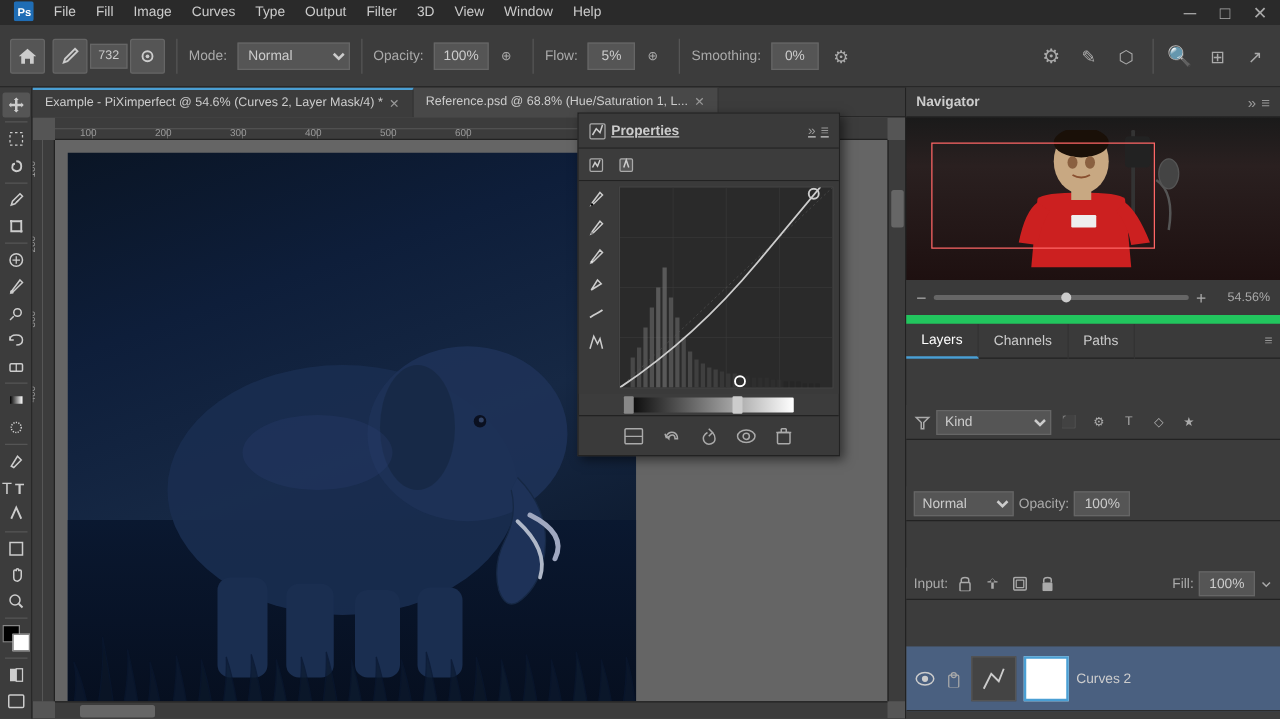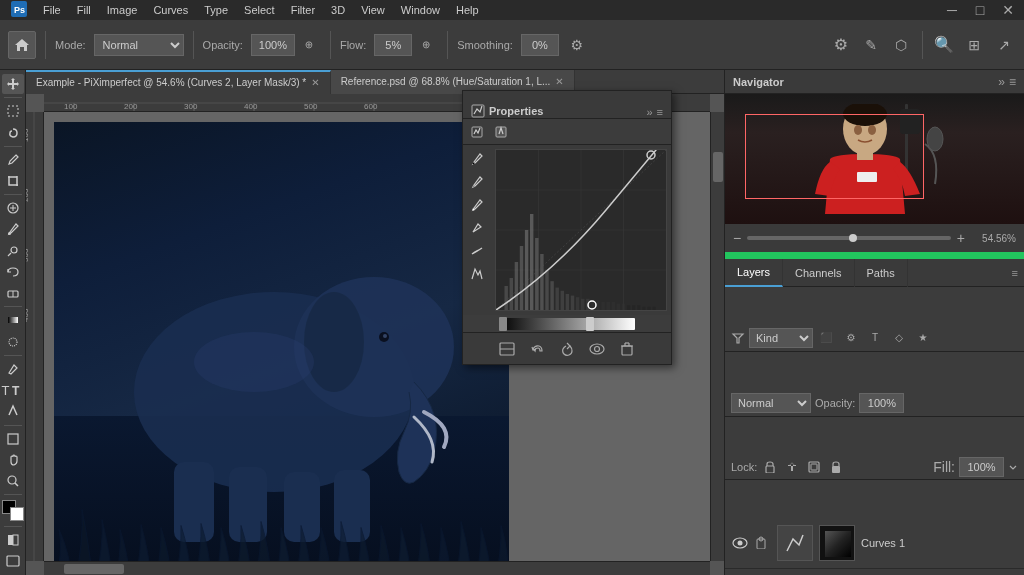--- a/index.html
+++ b/index.html
@@ -70,21 +70,21 @@
     .layer-row { height: 52px; display: flex; align-items: center; padding: 0 6px; gap: 6px; border-bottom: 1px solid #2a2a2a; cursor: pointer; }
     .layer-row.active { background: #4a6080; }
     .layer-vis { width: 18px; height: 18px; display: flex; align-items: center; justify-content: center; cursor: pointer; }
 
     
     #layers-footer { height: 28px; background: #3a3a3a; display: flex; align-items: center; padding: 0 6px; gap: 6px; border-top: 1px solid #222; }
     .layers-footer-btn { width: 22px; height: 22px; display: flex; align-items: center; justify-content: center; cursor: pointer; color: #aaa; font-size: 13px; }
 
     
     #properties-panel { position: absolute; top: 90px; left: 462px; width: 210px; background: #3c3c3c; border: 1px solid #222; box-shadow: 3px 3px 8px rgba(0,0,0,0.5); z-index: 100; }
-    #prop-header { height: 28px; background: #3a3a3a; display: flex; align-items: flex-end; padding: 0 8px; justify-content: space-between; border-bottom: 1px solid #222; }
+    #prop-header { height: 28px; background: #3a3a3a; display: flex; align-items: center; padding: 0 8px; justify-content: space-between; border-bottom: 1px solid #222; text-decoration: underline; }
     #prop-title { font-size: 11px; color: #ccc; font-weight: bold; }
     .prop-expand-btn { font-size: 11px; color: #999; cursor: pointer; }
     #prop-toolbar { height: 26px; display: flex; align-items: center; padding: 0 4px; gap: 4px; border-bottom: 1px solid #222; background: #3c3c3c; }
     .prop-tool-btn { width: 20px; height: 20px; display: flex; align-items: center; justify-content: center; cursor: pointer; color: #aaa; font-size: 11px; }
     #prop-curves-label { height: 24px; display: flex; align-items: center; padding: 0 8px; font-size: 11px; color: #ccc; border-bottom: 1px solid #222; }
     #curves-area { height: 170px; background: #3a3a3a; position: relative; margin: 0; }
     .curves-left-tools { position: absolute; top: 0; left: 0; width: 28px; bottom: 0; display: flex; flex-direction: column; align-items: center; padding: 4px 0; gap: 3px; }
     .curves-tool-btn { width: 20px; height: 20px; display: flex; align-items: center; justify-content: center; cursor: pointer; color: #aaa; font-size: 10px; }
     #curves-input-area { height: 24px; background: #3c3c3c; display: flex; align-items: center; padding: 0 8px; gap: 4px; border-top: 1px solid #222; font-size: 11px; }
     .curves-input-label { color: #aaa; }
@@ -100,39 +100,53 @@
     <svg width="16" height="16" viewBox="0 0 16 16">
         <rect width="16" height="16" fill="#1f6db5" rx="2"></rect>
         <text x="3" y="12" fill="white" font-size="9" font-weight="bold">Ps</text>
       </svg>
   </div>
   <div class="menu-item">File</div>
   <div class="menu-item">Fill</div>
   <div class="menu-item">Image</div>
   <div class="menu-item">Curves</div>
   <div class="menu-item">Type</div>
-  <div class="menu-item">Select</div>
+  <div class="menu-item">Output</div>
   <div class="menu-item">Filter</div>
   <div class="menu-item">3D</div>
   <div class="menu-item">View</div>
   <div class="menu-item">Window</div>
   <div class="menu-item">Help</div>
   <div style="flex:1"></div>
   <div style="display:flex;gap:4px;align-items:center;">
     <div class="toolbar-icon-btn">─</div>
     <div class="toolbar-icon-btn">□</div>
     <div class="toolbar-icon-btn">✕</div>
   </div>
 </div>
 
 <div id="toolbar">
   <div class="toolbar-btn">
     <svg width="16" height="14" viewBox="0 0 16 14">
         <path d="M8 1 L15 7 L13 7 L13 13 L10 13 L10 9 L6 9 L6 13 L3 13 L3 7 L1 7 Z" fill="#ccc"></path>
       </svg>
+  </div>
+  <div style="display:flex;align-items:center;gap:2px;">
+    <div class="toolbar-btn">
+      <svg width="16" height="16" viewBox="0 0 16 16">
+          <path d="M12 2 L14 4 L6 12 L3 13 L4 10 Z" fill="none" stroke="#ccc" stroke-width="1.5"></path>
+        </svg>
+    </div>
+    <div style="background:#555;border:1px solid #666;color:#ccc;font-size:10px;height:20px;width:30px;display:flex;align-items:center;justify-content:center;">732</div>
+    <div class="toolbar-btn">
+      <svg width="16" height="16" viewBox="0 0 16 16">
+          <circle cx="8" cy="8" r="4" fill="none" stroke="#ccc" stroke-width="1.5"></circle>
+          <circle cx="8" cy="8" r="1.5" fill="#ccc"></circle>
+        </svg>
+    </div>
   </div>
   <div class="toolbar-separator"></div>
   <span class="toolbar-label">Mode:</span>
   <select class="toolbar-select" style="width:90px;">
     <option>Normal</option>
   </select>
   <div class="toolbar-separator"></div>
   <span class="toolbar-label">Opacity:</span>
   <div style="display:flex;align-items:center;gap:2px;">
     <input class="toolbar-number" type="text" value="100%" style="width: 44px;">
@@ -289,21 +303,21 @@
       <svg width="14" height="14" viewBox="0 0 14 14">
           <rect x="1" y="2" width="12" height="10" rx="1" fill="none" stroke="#ccc" stroke-width="1.2"></rect>
         </svg>
     </div>
   </div>
 
   <div id="canvas-area">
 
     <div id="canvas-tabs">
       <div class="canvas-tab active">
-        <span style="font-size:10px;">Example - PiXimperfect @ 54.6% (Curves 2, Layer Mask/3) *</span>
+        <span style="font-size:10px;">Example - PiXimperfect @ 54.6% (Curves 2, Layer Mask/4) *</span>
         <span class="canvas-tab-close">✕</span>
       </div>
       <div class="canvas-tab" style="background:#484848;">
         <span style="font-size:10px;">Reference.psd @ 68.8% (Hue/Saturation 1, L...</span>
         <span class="canvas-tab-close">✕</span>
       </div>
     </div>
 
     <div id="canvas-content">
 
@@ -475,41 +489,41 @@
         <div class="layer-tab">Channels</div>
         <div class="layer-tab">Paths</div>
         <div style="flex:1;"></div>
         <div style="padding:0 6px;cursor:pointer;color:#999;">≡</div>
       </div>
 
       <div id="layers-filters">
         <svg width="14" height="14" viewBox="0 0 14 14">
             <path d="M2 3 L6 7 L6 12 L8 12 L8 7 L12 3 Z" fill="none" stroke="#aaa" stroke-width="1.2"></path>
           </svg>
-        <select class="filter-select" style="width:64px;">
+        <select class="filter-select" style="width:92px;">
           <option>Kind</option>
         </select>
         <div class="filter-icon" style="font-size:10px;">⬛</div>
         <div class="filter-icon" style="font-size:10px;">⚙</div>
         <div class="filter-icon" style="font-size:10px;">T</div>
         <div class="filter-icon" style="font-size:10px;">◇</div>
         <div class="filter-icon" style="font-size:10px;">★</div>
       </div>
 
       <div id="layers-options">
         <select class="options-select" style="width:80px;">
           <option>Normal</option>
         </select>
         <span class="options-label">Opacity:</span>
         <input class="options-input" type="text" value="100%" style="">
         <div style="flex:1;"></div>
       </div>
 
       <div style="height:26px;background:#3c3c3c;display:flex;align-items:center;padding:0 6px;gap:4px;border-bottom:1px solid #222;">
-        <span style="font-size:11px;color:#aaa;">Lock:</span>
+        <span style="font-size:11px;color:#aaa;">Input:</span>
         <div style="width:18px;height:18px;display:flex;align-items:center;justify-content:center;cursor:pointer;">
           <svg width="12" height="12" viewBox="0 0 12 12">
               <rect x="2" y="5" width="8" height="7" rx="1" fill="none" stroke="#aaa" stroke-width="1.2"></rect>
               <path d="M3 5 L3 3 Q3 1 6 1 Q9 1 9 3 L9 5" fill="none" stroke="#aaa" stroke-width="1.2"></path>
             </svg>
         </div>
         <div style="width:18px;height:18px;display:flex;align-items:center;justify-content:center;cursor:pointer;">
           <svg width="12" height="12" viewBox="0 0 12 12">
               <path d="M6 2 L8 4 L7 4 L7 5 L10 5 L10 4 L8.5 4 L6 1.5 L3.5 4 L2 4 L2 5 L5 5 L5 4 L4 4 Z" fill="#aaa"></path>
               <rect x="5" y="5" width="2" height="5" fill="#aaa"></rect>
@@ -521,29 +535,52 @@
               <rect x="3" y="3" width="6" height="6" rx="0.5" fill="none" stroke="#aaa" stroke-width="1"></rect>
             </svg>
         </div>
         <div style="width:18px;height:18px;display:flex;align-items:center;justify-content:center;cursor:pointer;">
           <svg width="12" height="12" viewBox="0 0 12 12">
               <rect x="2" y="5" width="8" height="7" rx="1" fill="#aaa"></rect>
               <path d="M3 5 L3 3 Q3 1 6 1 Q9 1 9 3 L9 5" fill="none" stroke="#aaa" stroke-width="1.2"></path>
             </svg>
         </div>
         <div style="flex:1;"></div>
-        <span style="font-size:14px;color:#aaa;">Fill:</span>
+        <span style="font-size:11px;color:#aaa;">Fill:</span>
         <input class="options-input" type="text" value="100%" style="">
         <svg width="10" height="10" viewBox="0 0 10 10">
             <path d="M2 4 L5 7 L8 4" fill="none" stroke="#aaa" stroke-width="1.2"></path>
           </svg>
       </div>
 
       <div id="layers-list">
 
+        <div class="layer-row active">
+          <div class="layer-vis">
+            <svg width="16" height="12" viewBox="0 0 16 12">
+                <ellipse cx="8" cy="6" rx="7" ry="5" fill="none" stroke="#ccc" stroke-width="1.2"></ellipse>
+                <circle cx="8" cy="6" r="2.5" fill="#ccc"></circle>
+              </svg>
+          </div>
+          <div style="width:16px;height:16px;display:flex;align-items:center;justify-content:center;">
+            <svg width="12" height="14" viewBox="0 0 12 14">
+                <rect x="2" y="4" width="8" height="10" rx="1" fill="none" stroke="#aaa" stroke-width="1"></rect>
+                <circle cx="6" cy="4" r="2" fill="none" stroke="#aaa" stroke-width="1"></circle>
+              </svg>
+          </div>
+
+          <div style="width:36px;height:36px;border:1px solid #555;background:#444;display:flex;align-items:center;justify-content:center;flex-shrink:0;">
+            <svg width="24" height="24" viewBox="0 0 24 24">
+                <path d="M4 20 L10 8 L16 14 L20 4" fill="none" stroke="#ccc" stroke-width="1.5"></path>
+              </svg>
+          </div>
+
+          <div style="width:36px;height:36px;border:2px solid #4a9fd4;background:#ffffff;flex-shrink:0;"></div>
+          <span>Curves 2</span>
+        </div>
 
         <div class="layer-row">
           <div class="layer-vis">
             <svg width="16" height="12" viewBox="0 0 16 12">
                 <ellipse cx="8" cy="6" rx="7" ry="5" fill="none" stroke="#ccc" stroke-width="1.2"></ellipse>
                 <circle cx="8" cy="6" r="2.5" fill="#ccc"></circle>
               </svg>
           </div>
           <div style="width:16px;height:16px;">
             <svg width="12" height="14" viewBox="0 0 12 14">

